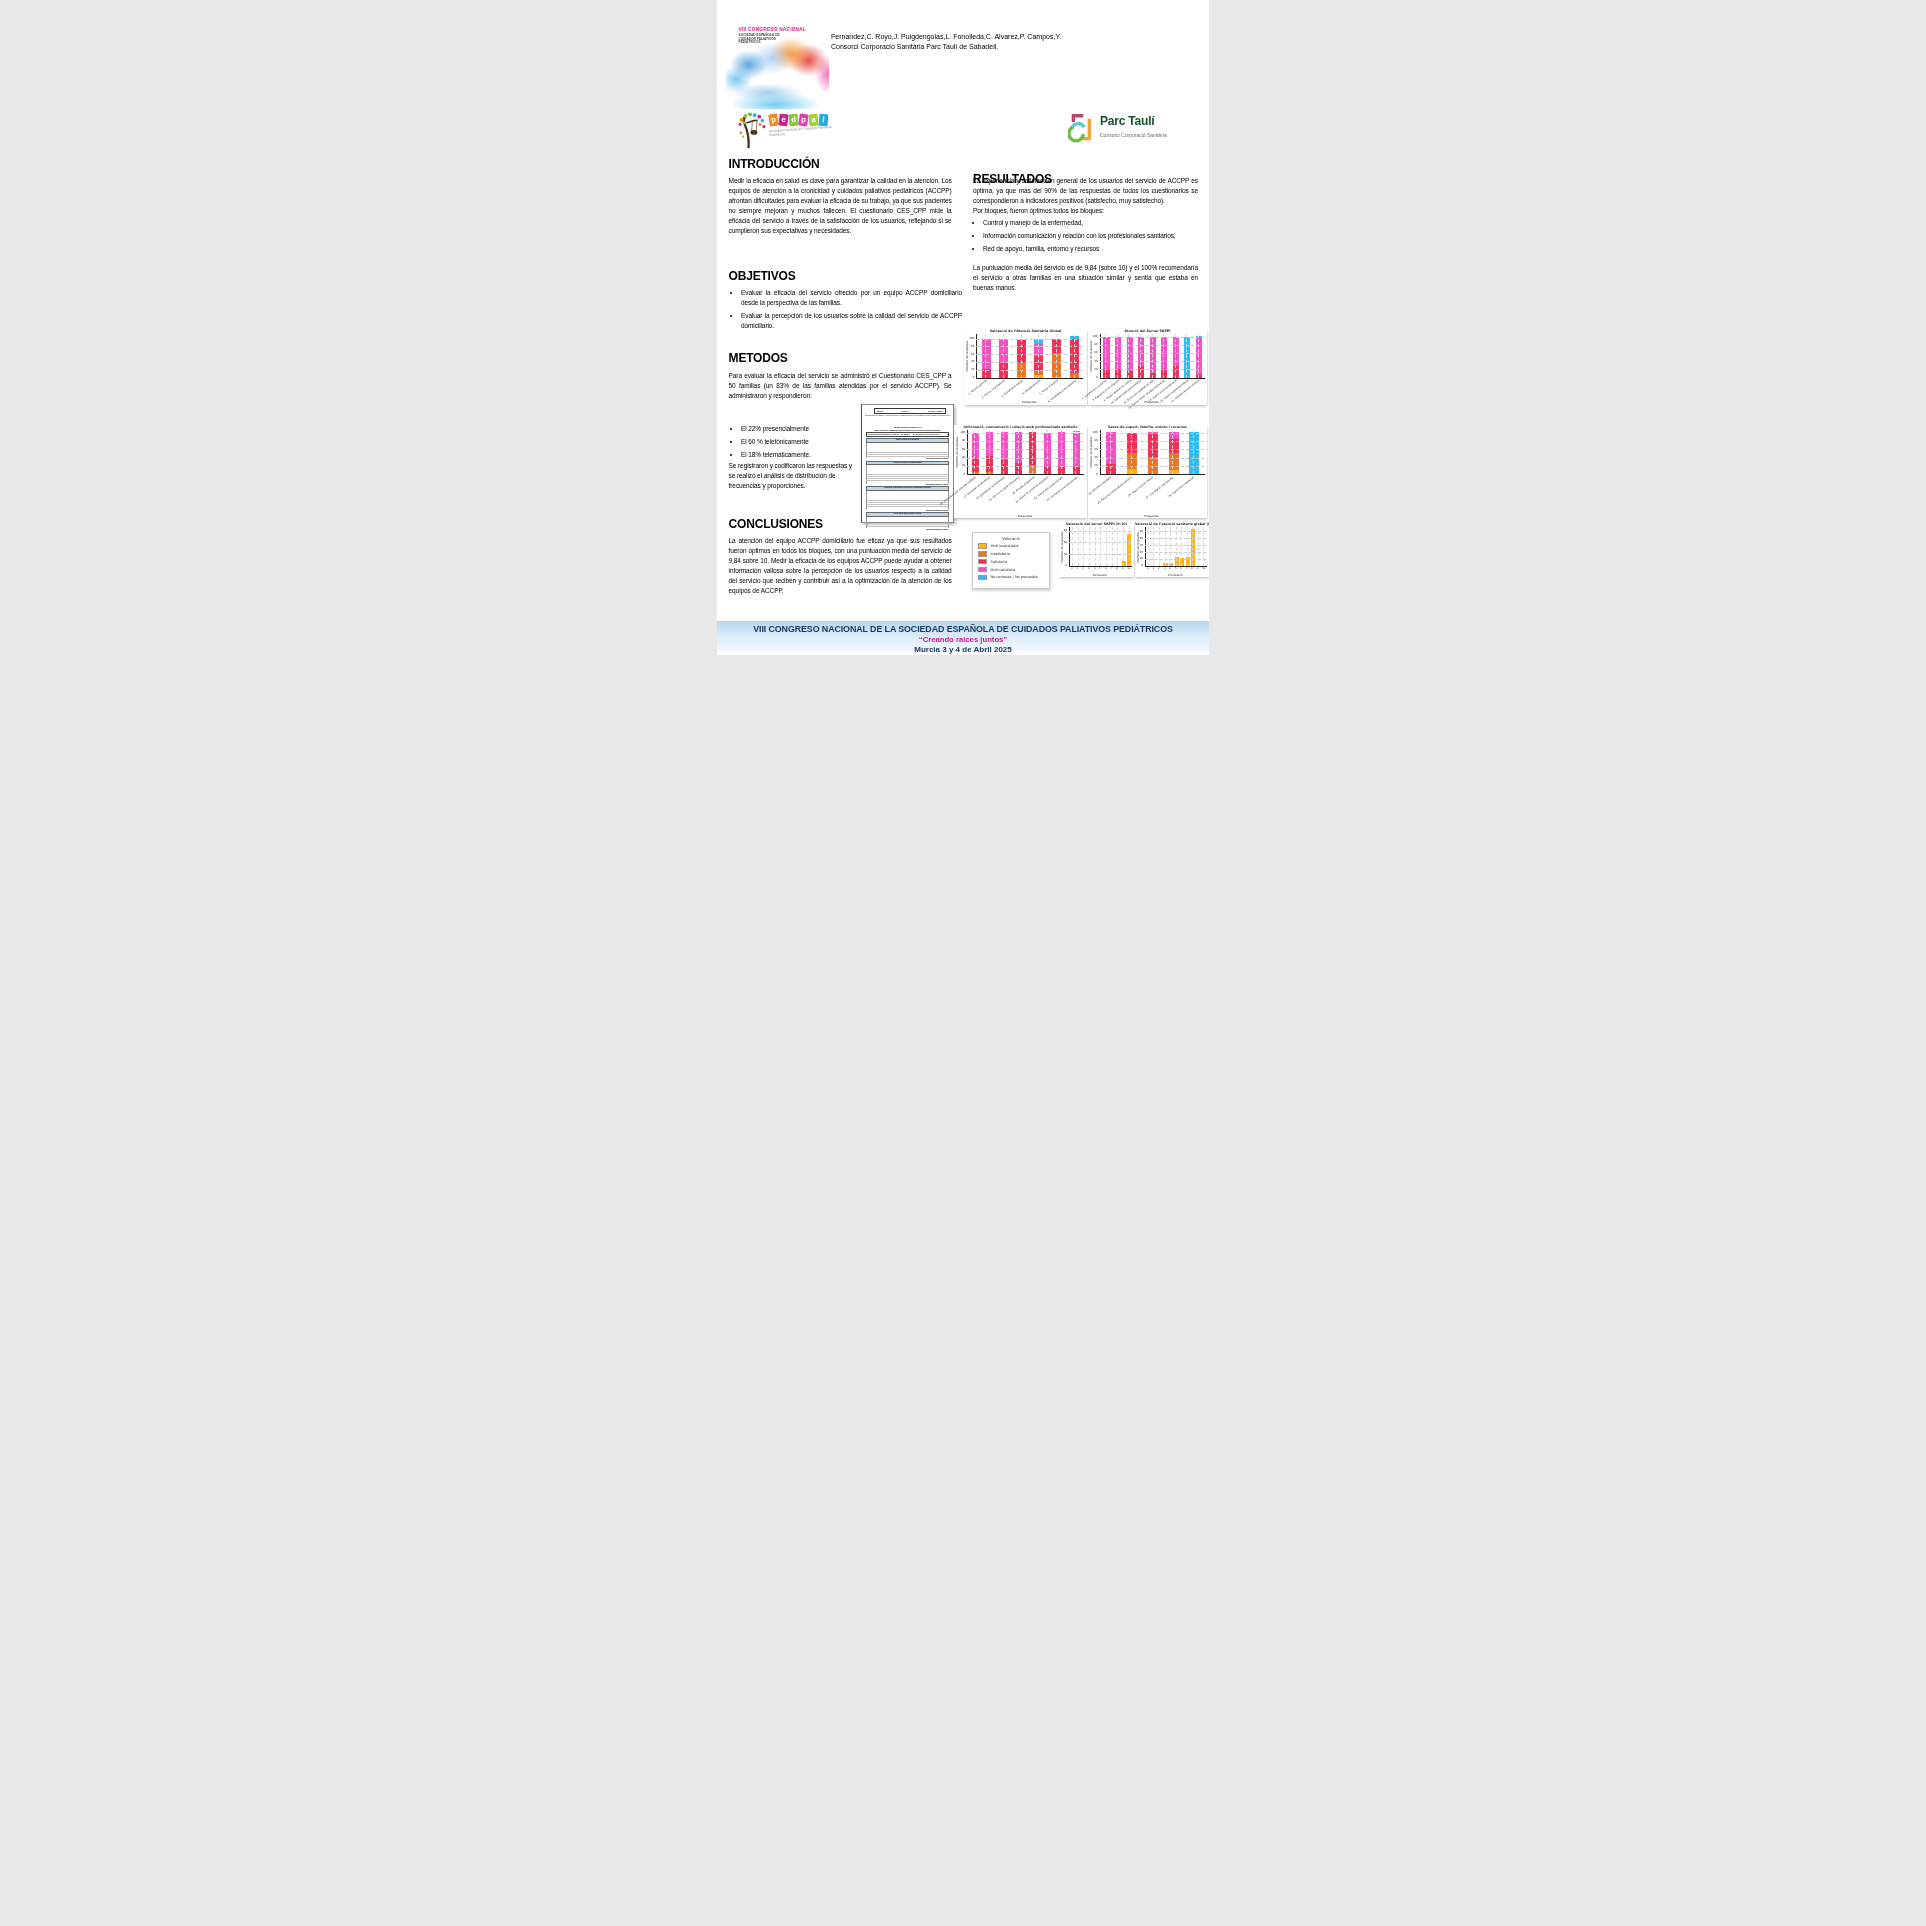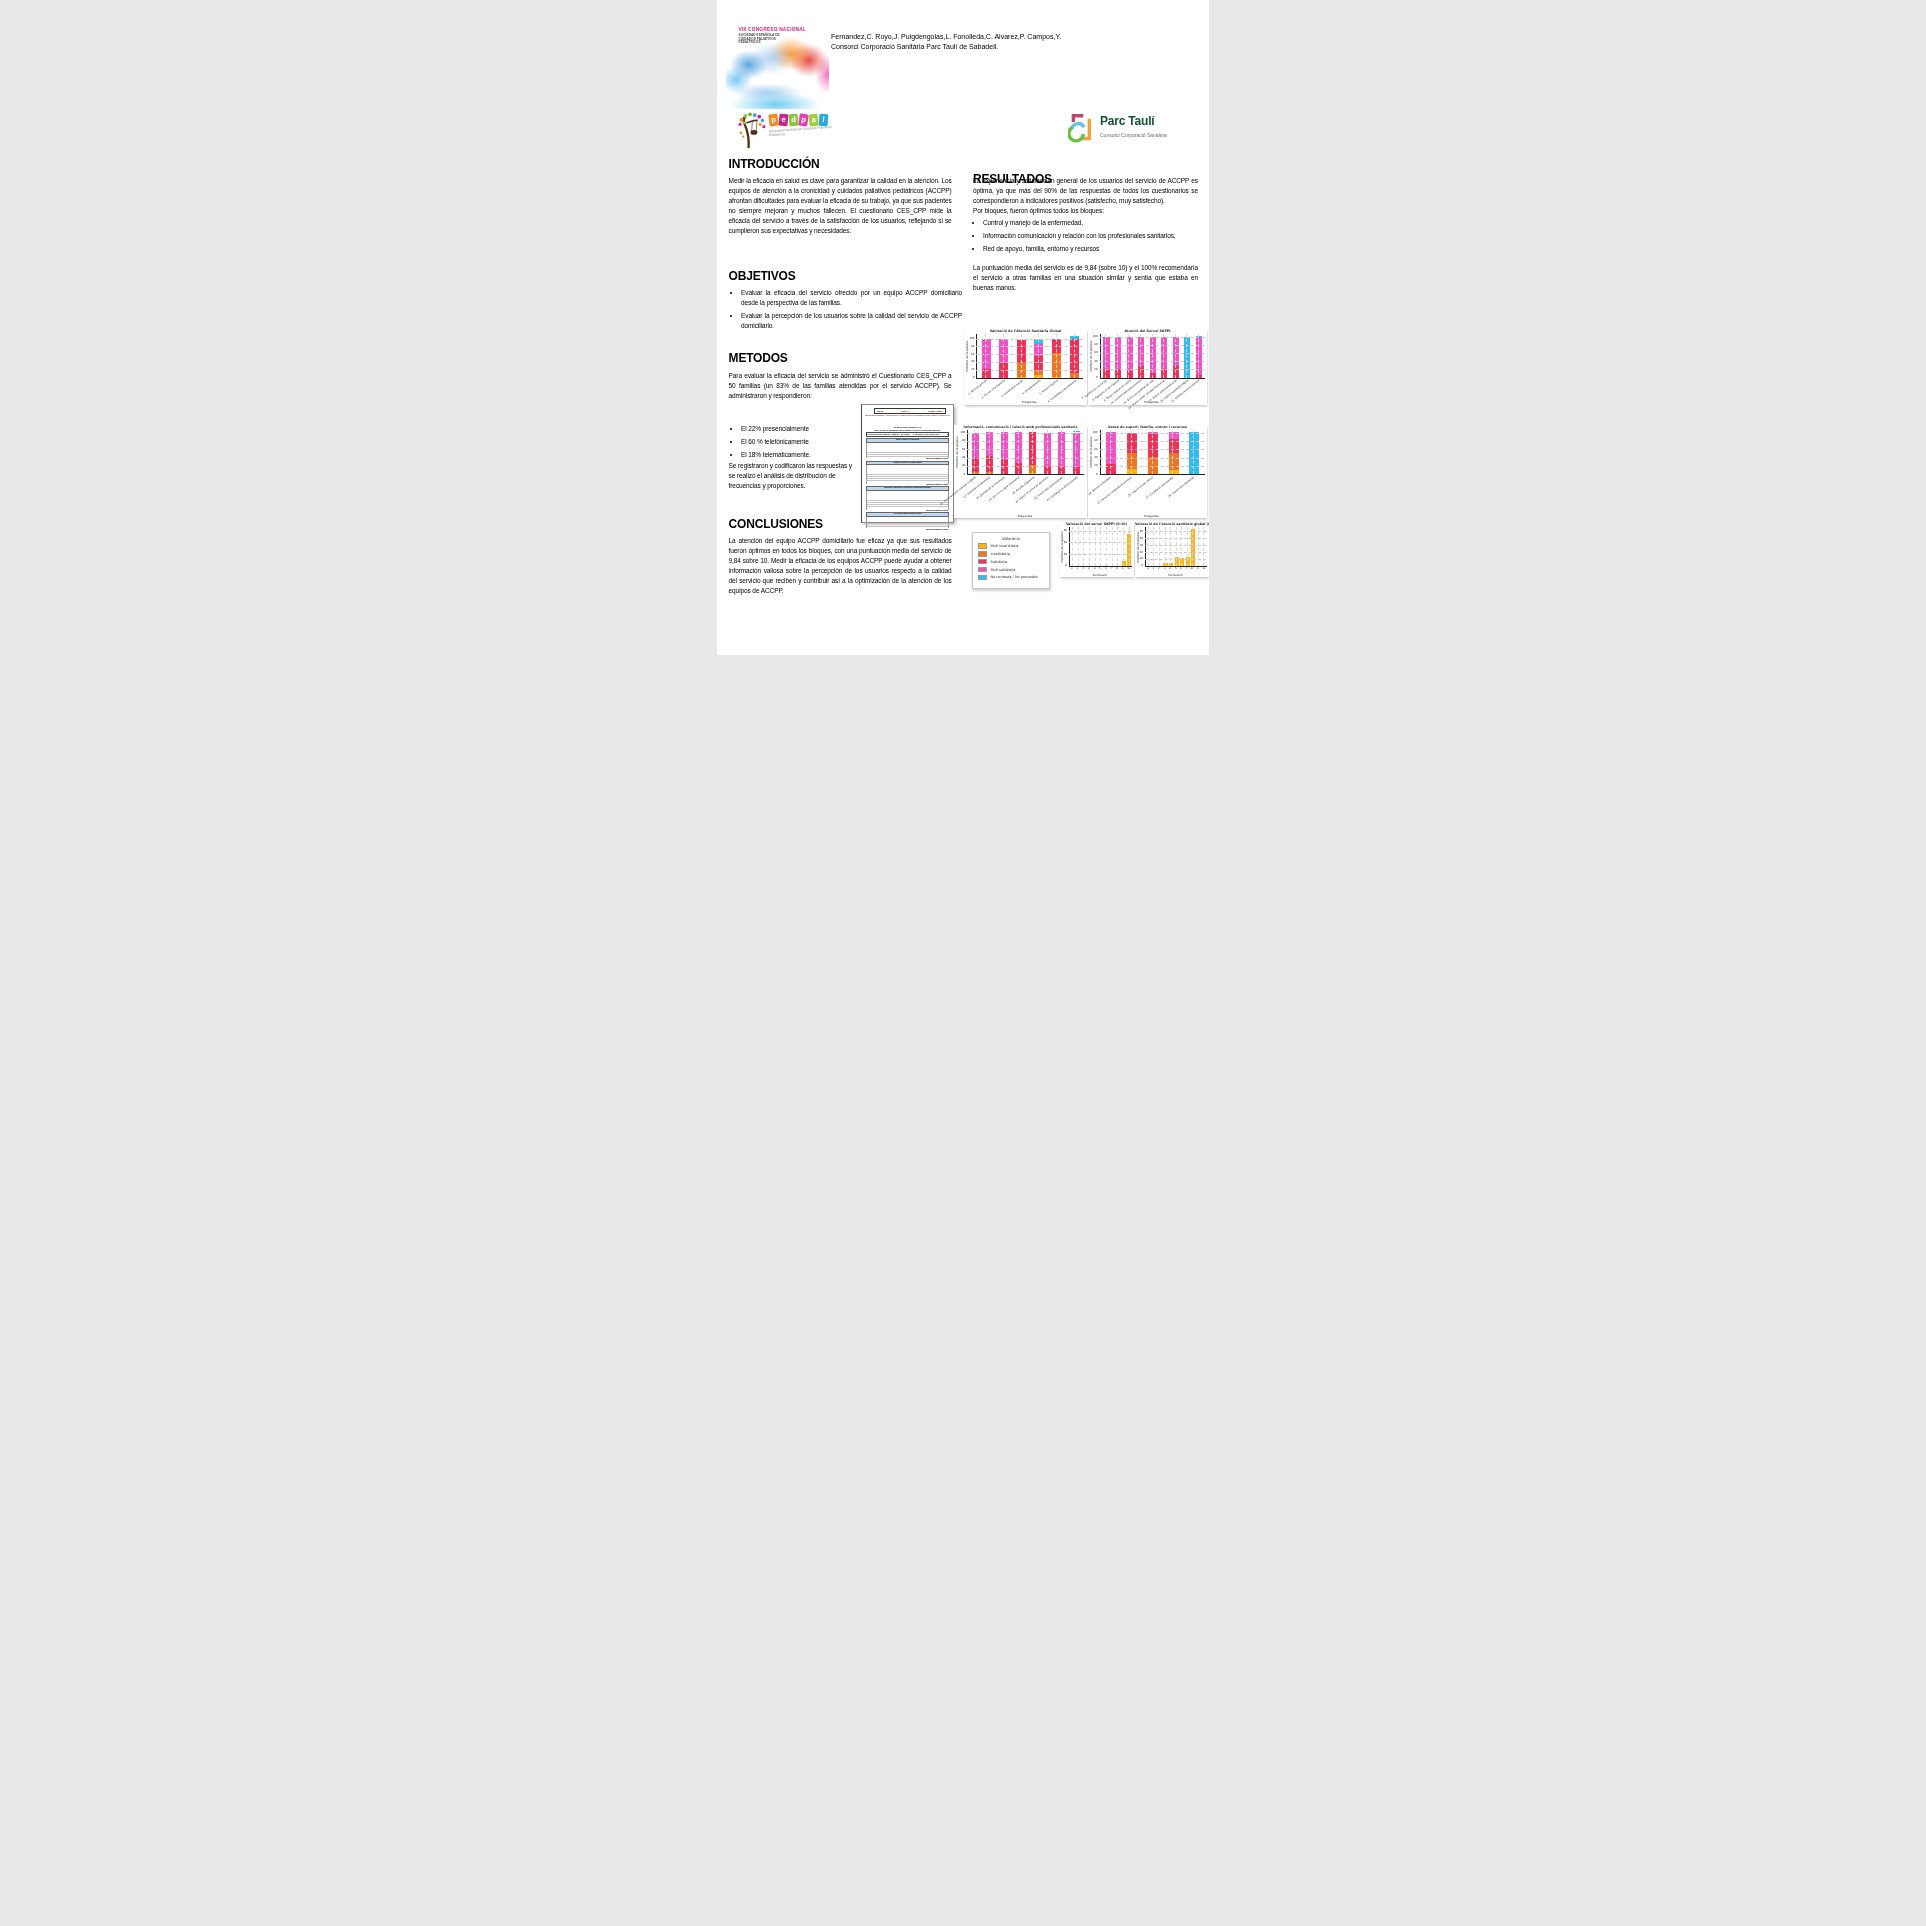--- a/index.html
+++ b/index.html
@@ -604,14 +604,19 @@
           <div class="lg-sw" style="background: rgb(243, 80, 196);"></div>
           <div class="lg-lab">Molt satisfet/a</div>
         </div>
         <div class="lg-row">
           <div class="lg-sw" style="background: rgb(47, 189, 241);"></div>
           <div class="lg-lab">No contesta / No procedeix</div>
         </div>
       </div>
   </div>
 
+  <div class="abs" id="footer">
+    <div class="f1">VIII CONGRESO NACIONAL DE LA SOCIEDAD ESPAÑOLA DE CUIDADOS PALIATIVOS PEDIÁTRICOS</div>
+    <div class="f2">“Creando raíces juntos”</div>
+    <div class="f3">Murcia 3 y 4 de Abril 2025</div>
+  </div>
 </div>
 
 
 </body></html>

